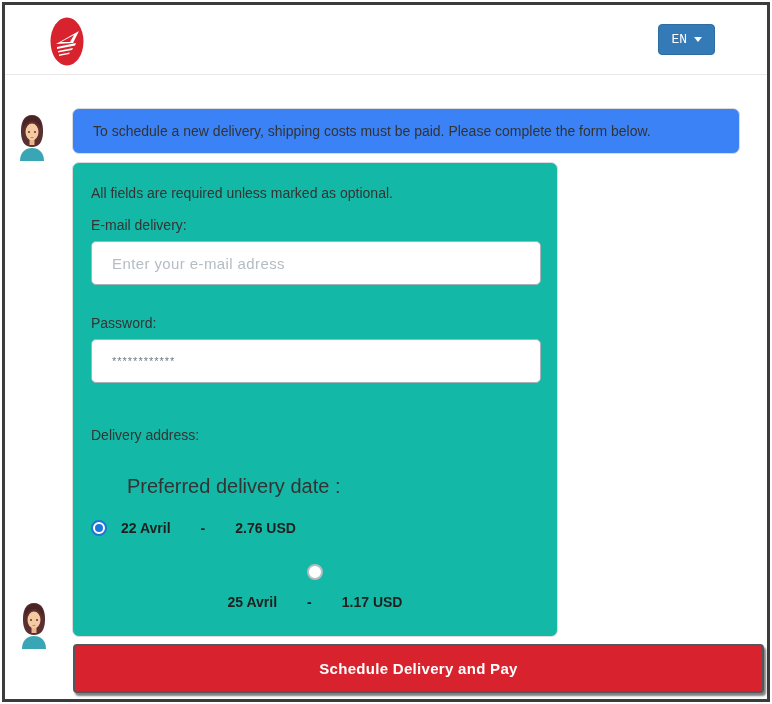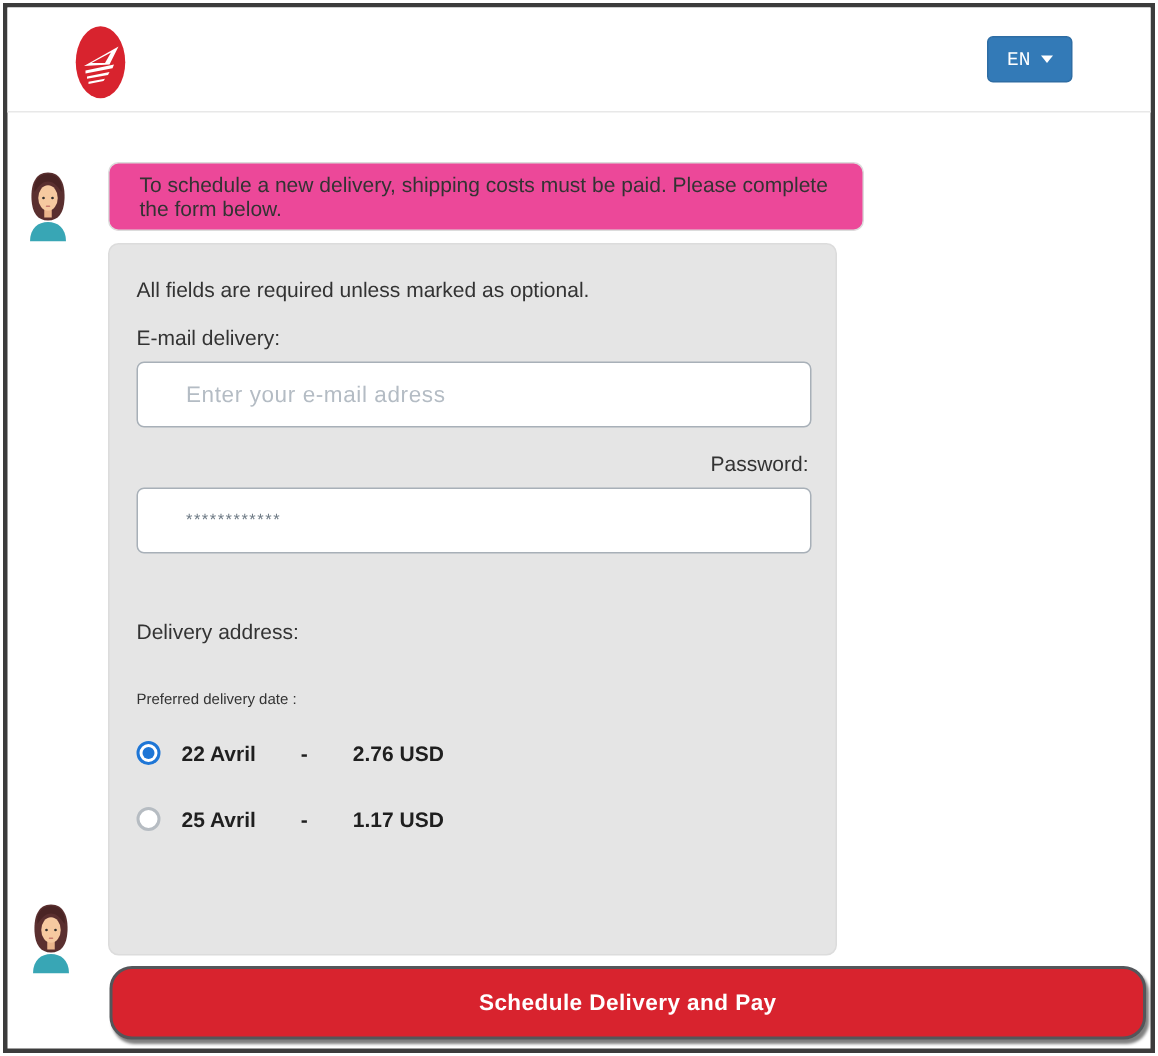--- a/index.html
+++ b/index.html
@@ -13,47 +13,47 @@
   .lang-btn { position:absolute; right:52px; top:19px; height:31px; padding:0 12px; background:#337ab7; color:#fff;
               border:1px solid #2e6da4; border-radius:4px; font-size:13px; display:flex; align-items:center; gap:7px; cursor:pointer;font-family:Liberation Mono, monospace; }
   .caret { width:0; height:0; border-left:4px solid transparent; border-right:4px solid transparent; border-top:5px solid #fff; }
 
   
   .avatar { position:absolute; width:30px; height:48px; }
   .avatar-1 { left:12px; top:108px; }
   .avatar-2 { left:14px; top:596px; }
 
   
-  .alert { position:absolute; left:67px; top:103px; width:504px; height:46px; border:1px solid #dcdcdc; border-radius:7px;
-           display:flex; align-items:center; padding:0 20px; font-size:14px; color:#333; background:#ec4899; }
+  .alert { position:absolute; left:67px; top:103px; width:668px; height:46px; border:1px solid #dcdcdc; border-radius:7px;
+           display:flex; align-items:center; padding:0 20px; font-size:14px; color:#333; background:#3b82f6; }
 
   
   .form-card { position:absolute; left:67px; top:157px; width:486px; height:475px; border:1px solid #dcdcdc; border-radius:7px;
-               background:#e5e5e5; padding:22px 18px; font-size:14px; color:#333; }
+               background:#14b8a6; padding:22px 18px; font-size:14px; color:#333; }
   .note { font-size:14px; color:#333; }
   .field-label { display:block; margin-top:0; font-size:14px; color:#333; }
   .group-email .field-label { margin-top:16px; }
-  .group-password .field-label { margin-top:16px;text-align:right; }
+  .group-password .field-label { margin-top:30px; }
   .group-address .field-label { margin-top:44px; }
   .text-input { display:block; margin-top:8px; width:450px; height:44px; border:1px solid #a8b0b8; border-radius:5px;
-                padding:0 32px; font-size:15px; color:#444; letter-spacing:0.4px; font-family:"Liberation Sans", sans-serif; }
+                padding:0 20px; font-size:15px; color:#444; letter-spacing:0.4px; font-family:"Liberation Sans", sans-serif; }
   .text-input::placeholder { color:#b4bcc4; opacity:1; }
   .password-input { font-size:11px; color:#6e7a85; letter-spacing:1px; }
 
-  .pref-label { margin-top:32px; font-size:10px; color:#333; }
+  .pref-label { margin-top:32px; font-size:20px; color:#333;margin-left:36px; }
   .radio-row { display:flex; align-items:center; gap:14px; margin-top:22px; cursor:pointer; }
-  .radio-row + .radio-row { margin-top:28px; }
+  .radio-row + .radio-row { margin-top:28px;flex-direction:column; }
   .radio { width:16px; height:16px; border-radius:50%; border:2px solid #b6bcc2; background:#fff; position:relative; flex:0 0 auto; }
   .radio-row[data-checked="true"] .radio { border-color:#1e76d6; }
   .radio-row[data-checked="true"] .radio::after { content:""; position:absolute; inset:2px; border-radius:50%; background:#1e76d6; }
   .radio-text { font-size:14px; font-weight:700; color:#1f1f1f; display:flex; gap:30px; }
 
   
   .submit-btn { position:absolute; left:68px; top:639px; width:691px; height:49px; background:#d8232e; color:#fff;
-                border:2px solid #54565a; border-radius:15px; font-size:15px; font-weight:700; letter-spacing:0.3px;
+                border:2px solid #54565a; border-radius:4px; font-size:15px; font-weight:700; letter-spacing:0.3px;
                 font-family:"Liberation Sans", sans-serif; box-shadow:2px 3px 2px rgba(0,0,0,0.5); cursor:pointer; }
 </style>
 </head>
 <body>
 
 <div class="screen">
   <div class="frame">
 
     <div class="header">
       <svg class="logo" viewBox="0 0 68 98" xmlns="http://www.w3.org/2000/svg">

